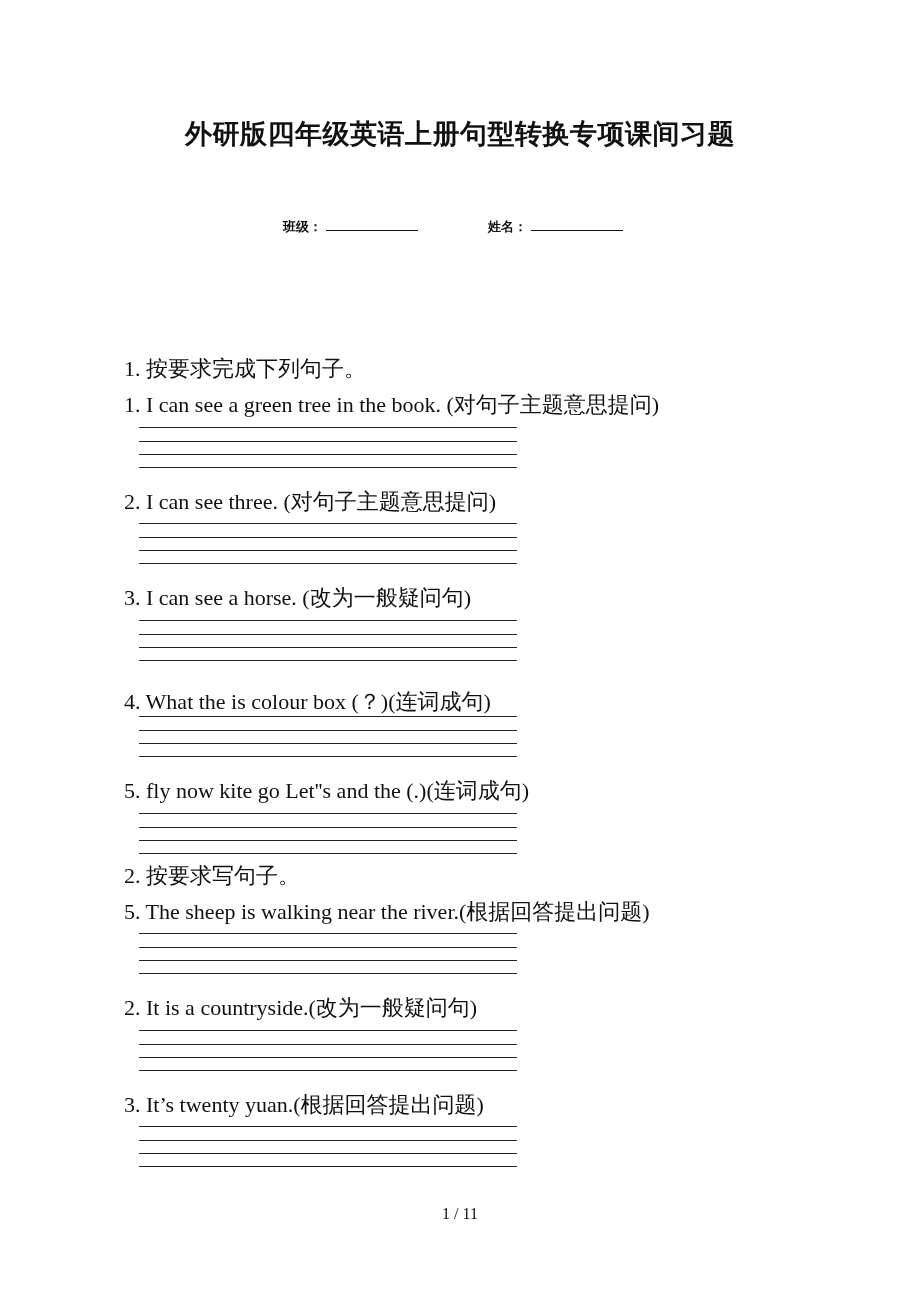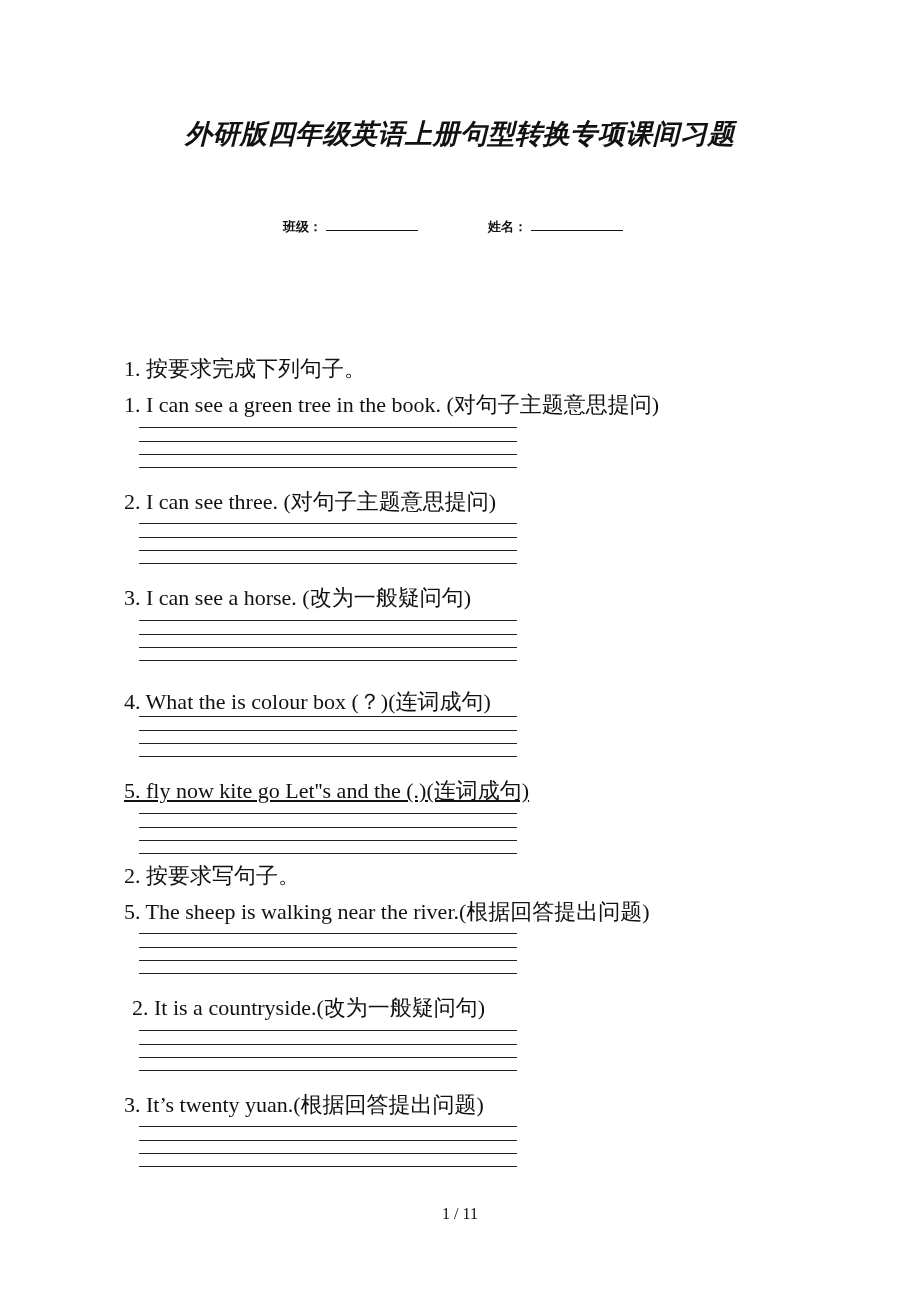--- a/index.html
+++ b/index.html
@@ -1,19 +1,19 @@
 <!DOCTYPE html>
 <html><head>
 <meta charset="utf-8">
 <style>
   html, body { margin: 0; padding: 0; background: #ffffff; }
   body { width: 920px; height: 1302px; position: relative; overflow: hidden;
          font-family: "Liberation Serif", "DejaVu Serif", serif; color: #111; }
   .title { position: absolute; top: 116px; left: 0; width: 920px; text-align: center;
-           font-size: 27px; font-weight: bold; font-family: "DejaVu Sans", "Liberation Sans", sans-serif; letter-spacing: 0.5px; font-style: italic; }
+           font-size: 27px; font-weight: bold; font-family: "DejaVu Sans", "Liberation Sans", sans-serif; letter-spacing: 0.5px; }
   .meta { position: absolute; top: 214px; font-size: 13px; font-weight: bold;
           font-family: "DejaVu Sans", "Liberation Sans", sans-serif; }
   .meta .blank { display: inline-block; width: 92px; border-bottom: 1.5px solid #111; height: 16px; vertical-align: baseline; margin-left: 4px; }
   .line-text { position: absolute; left: 124px; font-size: 22px; white-space: nowrap; }
   .rule { position: absolute; left: 139px; width: 378px; height: 0; border-top: 1.3px solid #222; }
   .footer { position: absolute; top: 1205px; left: 0; width: 920px; text-align: center; font-size: 16px; }
 </style>
 </head>
 <body>
 
@@ -45,35 +45,35 @@
 <div class="rule" style="top:634px;"></div>
 <div class="rule" style="top:647px;"></div>
 <div class="rule" style="top:660px;"></div>
 
 <div class="line-text" style="top:679px;margin-top:8px;">4. What the  is  colour box  (？)(连词成句)</div>
 <div class="rule" style="top:716px;"></div>
 <div class="rule" style="top:730px;"></div>
 <div class="rule" style="top:743px;"></div>
 <div class="rule" style="top:756px;"></div>
 
-<div class="line-text" style="top:776px;text-decoration:underline;">5. fly now  kite  go Let''s  and  the (.)(连词成句)</div>
+<div class="line-text" style="top:776px;">5. fly now  kite  go Let''s  and  the (.)(连词成句)</div>
 <div class="rule" style="top:813px;"></div>
 <div class="rule" style="top:827px;"></div>
 <div class="rule" style="top:840px;"></div>
 <div class="rule" style="top:853px;"></div>
 
 <div class="line-text" style="top:861px;">2. 按要求写句子。</div>
 
 <div class="line-text" style="top:897px;">5. The sheep is walking near the river.(根据回答提出问题)</div>
 <div class="rule" style="top:933px;"></div>
 <div class="rule" style="top:947px;"></div>
 <div class="rule" style="top:960px;"></div>
 <div class="rule" style="top:973px;"></div>
 
-<div class="line-text" style="top:993px;margin-left:8px;">2. It is a countryside.(改为一般疑问句)</div>
+<div class="line-text" style="top:993px;">2. It is a countryside.(改为一般疑问句)</div>
 <div class="rule" style="top:1030px;"></div>
 <div class="rule" style="top:1044px;"></div>
 <div class="rule" style="top:1057px;"></div>
 <div class="rule" style="top:1070px;"></div>
 
 <div class="line-text" style="top:1090px;">3. It’s twenty yuan.(根据回答提出问题)</div>
 <div class="rule" style="top:1126px;"></div>
 <div class="rule" style="top:1140px;"></div>
 <div class="rule" style="top:1153px;"></div>
 <div class="rule" style="top:1166px;"></div>

